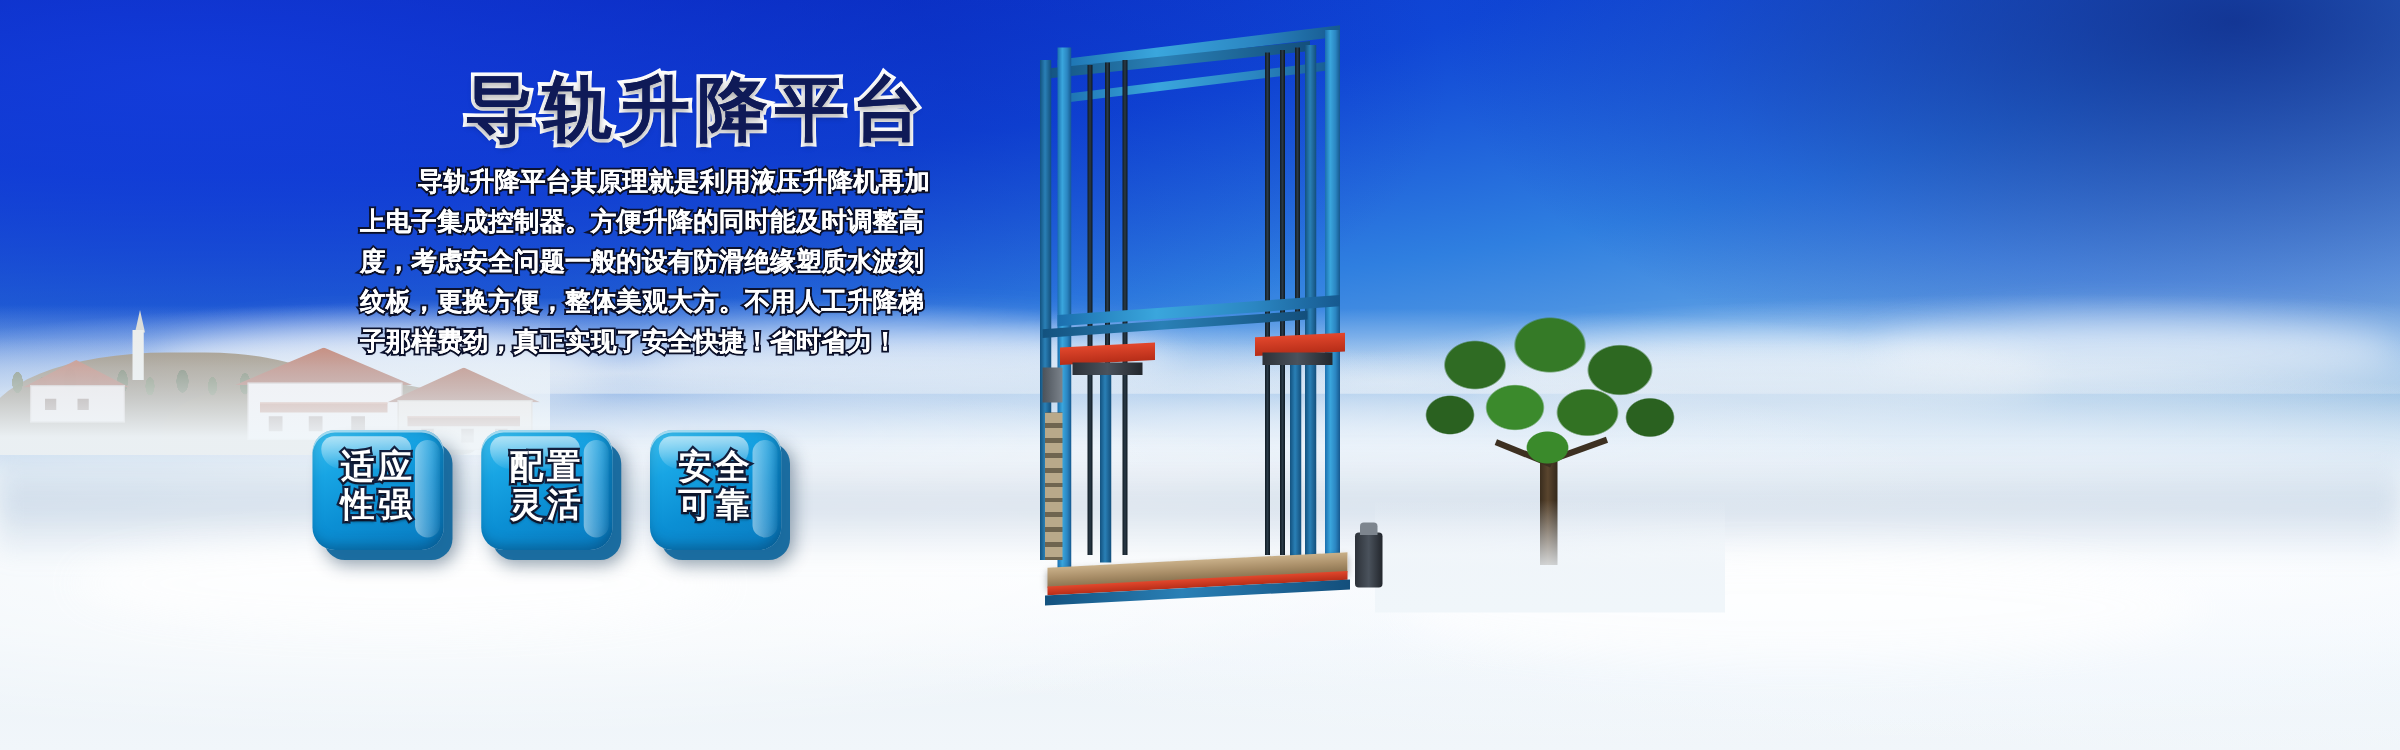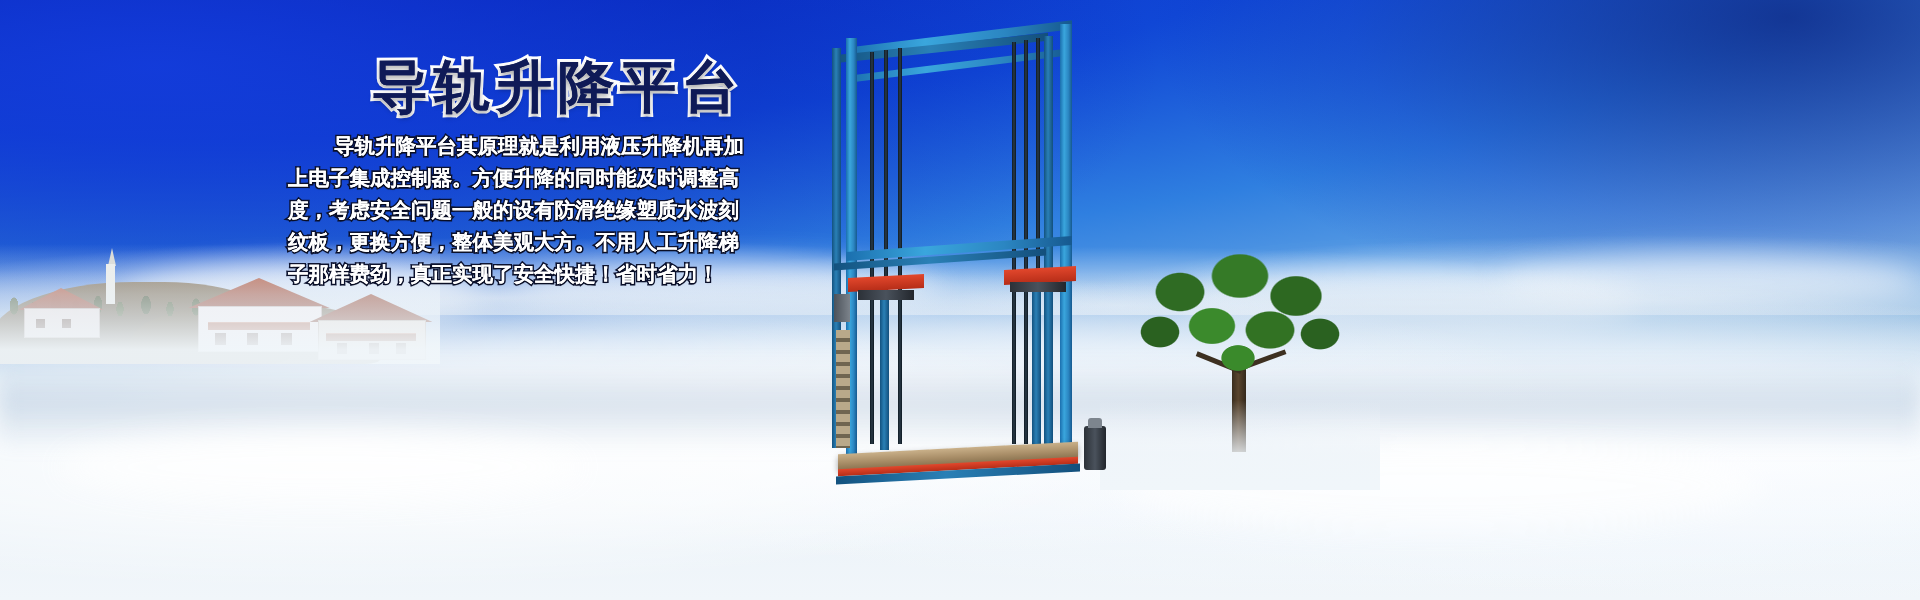--- a/index.html
+++ b/index.html
@@ -303,15 +303,27 @@
     <div class="m-part" style="left:260px;top:400px;width:14px;height:10px;background:#7d858e;border-radius:3px 3px 0 0;"></div>
   </div>
 
   <div class="headline noclick">导轨升降平台</div>
   <div class="headline-fill noclick">导轨升降平台</div>
 
   <div class="para noclick">导轨升降平台其原理就是利用液压升降机再加上电子集成控制器。方便升降的同时能及时调整高度，考虑安全问题一般的设有防滑绝缘塑质水波刻纹板，更换方便，整体美观大方。不用人工升降梯子那样费劲，真正实现了安全快捷！省时省力！</div>
   <div class="para-fill noclick">导轨升降平台其原理就是利用液压升降机再加上电子集成控制器。方便升降的同时能及时调整高度，考虑安全问题一般的设有防滑绝缘塑质水波刻纹板，更换方便，整体美观大方。不用人工升降梯子那样费劲，真正实现了安全快捷！省时省力！</div>
 
   <div class="features">
+    <div class="feat">
+      <div class="feat-line">适应</div>
+      <div class="feat-line">性强</div>
+    </div>
+    <div class="feat">
+      <div class="feat-line">配置</div>
+      <div class="feat-line">灵活</div>
+    </div>
+    <div class="feat">
+      <div class="feat-line">安全</div>
+      <div class="feat-line">可靠</div>
+    </div>
   </div>
 
 </div>
 
 </body></html>

